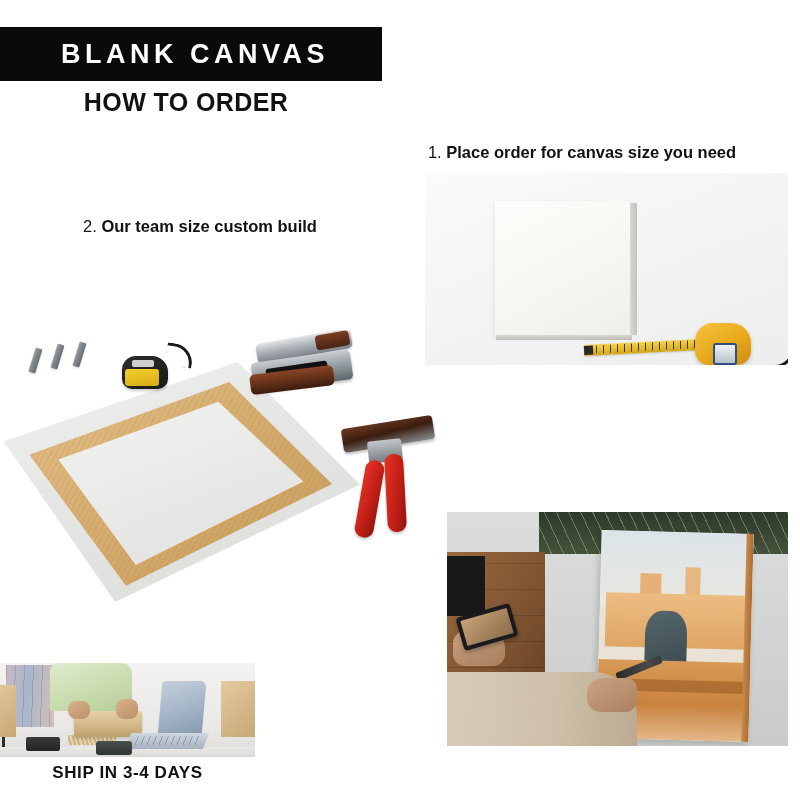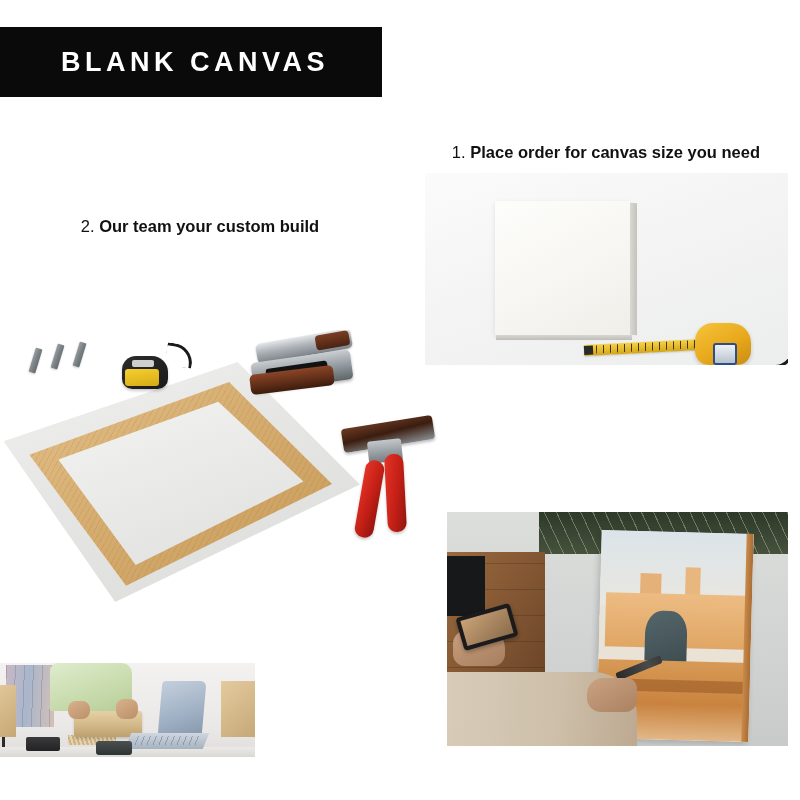--- a/index.html
+++ b/index.html
@@ -17,21 +17,21 @@
     background: #ffffff;
     overflow: hidden;
   }
 
   
   .title-bar {
     position: absolute;
     left: 0;
     top: 27px;
     width: 382px;
-    height: 70px;
+    height: 54px;
     background: #0a0a0a;
     display: flex;
     align-items: center;
     justify-content: center;
   }
   .title-bar-text {
     color: #ffffff;
     font-size: 27px;
     font-weight: bold;
     letter-spacing: 4.5px;
@@ -54,21 +54,21 @@
   .step-caption {
     position: absolute;
     color: #111111;
     font-size: 16.5px;
     font-weight: bold;
     line-height: 1.45;
   }
   .step-caption .step-num {
     font-weight: normal;
   }
-  #step1-caption { left: 380px; top: 141px; width: 380px; text-align: right; }
+  #step1-caption { left: 392px; top: 141px; width: 380px; text-align: center; }
   #step2-caption { left: 50px;  top: 215px; width: 300px; text-align: center; }
   #step3-caption { left: 420px; top: 755px; width: 360px; text-align: left; }
 
   .ship-caption {
     position: absolute;
     left: 0px;
     top: 763px;
     width: 255px;
     text-align: center;
     color: #111111;
@@ -541,39 +541,40 @@
   }
 </style>
 </head>
 <body>
 
 <div id="page">
 
   <div class="title-bar">
     <span class="title-bar-text">BLANK CANVAS</span>
   </div>
+  <div class="subtitle">HOW TO ORDER</div>
 
   <div class="step-caption" id="step1-caption">
     <span class="step-num">1.</span>
     <span>Place order for canvas size you need</span>
   </div>
 
   <div class="photo" id="photo-canvas">
     <div class="canvas-board"></div>
     <div class="tape-blade">
       <div class="tape-ticks"></div>
     </div>
     <div class="tape-body"></div>
     <div class="tape-hub"></div>
     <div class="tape-cord"></div>
   </div>
 
   <div class="step-caption" id="step2-caption">
     <span class="step-num">2.</span>
-    <span>Our team your custom build</span><br>
+    <span>Our team size custom build</span><br>
     <br>
   </div>
 
   <div class="photo" id="photo-frame">
     <div class="canvas-sheet"></div>
     <div class="wood-frame-outer"></div>
     <div class="wood-grain"></div>
     <div class="wood-frame-inner"></div>
 
     <div class="staple" id="staple-1"></div>
@@ -635,14 +636,15 @@
     <div class="pk-desk"></div>
     <div class="pk-filler"></div>
     <div class="pk-box"></div>
     <div class="pk-hand-a"></div>
     <div class="pk-hand-b"></div>
     <div class="pk-laptop-base"></div>
     <div class="pk-calc"></div>
     <div class="pk-phone"></div>
   </div>
 
+  <div class="ship-caption">SHIP IN 3-4 DAYS</div>
 
 </div>
 
 </body></html>

